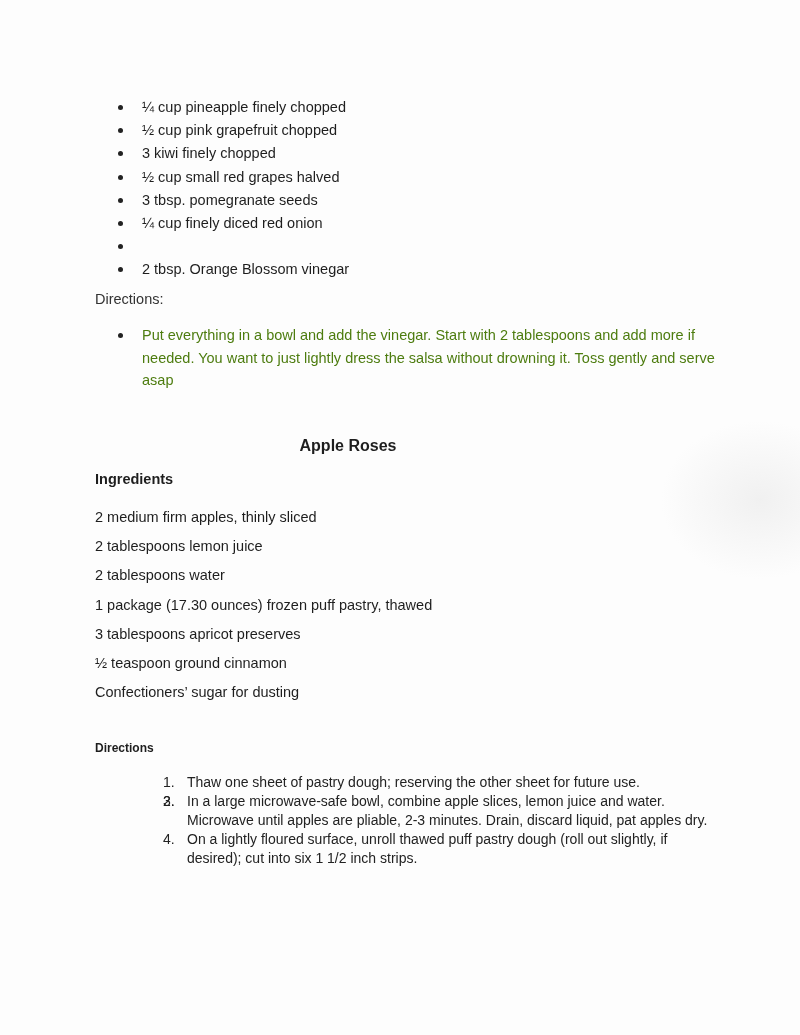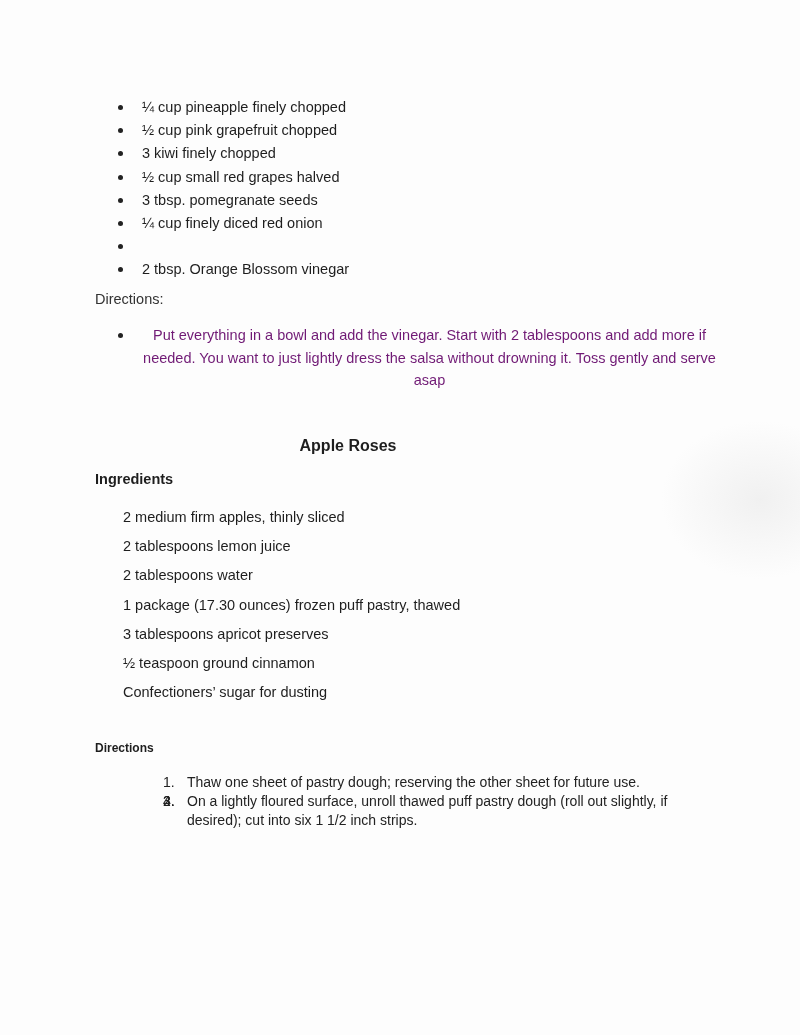--- a/index.html
+++ b/index.html
@@ -7,25 +7,25 @@
     width: 800px; height: 1035px; background: #fdfdfd; position: relative; overflow: hidden;
     font-family: "Liberation Sans", "DejaVu Sans", sans-serif; color: #1e1e1e;
   }
   .page { position: absolute; inset: 0; }
   .bullets { position: absolute; left: 117px; top: 96px; margin: 0; padding: 0; list-style: none; }
   .bullets li { position: relative; padding-left: 25px; font-size: 14.5px; line-height: 23.2px; height: 23.2px; white-space: nowrap; }
   .bullets li .dot { position: absolute; left: 1px; top: 9px; width: 5px; height: 5px; border-radius: 50%; background: #222; }
   .label-dir { position: absolute; left: 95px; top: 291px; font-size: 14.5px; color: #333; }
   .dir-bullet { position: absolute; left: 117px; top: 324px; width: 600px; }
   .dir-bullet .dot { position: absolute; left: 1px; top: 9px; width: 5px; height: 5px; border-radius: 50%; background: #222; }
-  .dir-bullet p { margin: 0 0 0 25px; font-size: 14.5px; line-height: 22.5px; color: #701a75; text-align: center; }
+  .dir-bullet p { margin: 0 0 0 25px; font-size: 14.5px; line-height: 22.5px; color: #4d7c0f; }
   .title { position: absolute; left: 0; width: 696px; top: 437px; text-align: center; font-weight: bold; font-size: 16px; }
   .ing-head { position: absolute; left: 95px; top: 471px; font-weight: bold; font-size: 14.5px; }
   .ing-list { position: absolute; left: 95px; top: 503px; margin: 0; padding: 0; list-style: none; }
-  .ing-list li { font-size: 14.5px; line-height: 29.2px; height: 29.2px; white-space: nowrap; margin-left: 28px; }
+  .ing-list li { font-size: 14.5px; line-height: 29.2px; height: 29.2px; white-space: nowrap; }
   .dir-head { position: absolute; left: 95px; top: 741px; font-weight: bold; font-size: 12px; }
   .steps { position: absolute; left: 163px; top: 773px; width: 560px; margin: 0; padding: 0; list-style: none; }
   .steps li { position: relative; padding-left: 24px; font-size: 14px; line-height: 19px; color: #222; }
   .steps li .num { position: absolute; left: 0; top: 0; }
   .shade { position: absolute; right: -60px; top: 420px; width: 200px; height: 160px; border-radius: 50%;
            background: radial-gradient(ellipse at center, rgba(230,230,230,0.55) 0%, rgba(253,253,253,0) 70%); }
 </style>
 </head>
 <body>
 
@@ -61,16 +61,16 @@
     <li>3 tablespoons apricot preserves</li>
     <li>½ teaspoon ground cinnamon</li>
     <li>Confectioners’ sugar for dusting</li>
   </ul>
 
   <div class="dir-head">Directions</div>
 
   <ol class="steps">
     <li><span class="num">1.</span><span>Thaw one sheet of pastry dough; reserving the other sheet for future use.</span></li>
     <li><span class="num">2.</span></li>
-    <li><span class="num">3.</span></li>
+    <li><span class="num">3.</span><span>In a large microwave-safe bowl, combine apple slices, lemon juice and water.  Microwave until apples are pliable, 2-3 minutes.  Drain, discard liquid, pat apples dry.</span></li>
     <li><span class="num">4.</span><span>On a lightly floured surface, unroll thawed puff pastry dough (roll out slightly, if desired); cut into six 1 1/2 inch strips.</span></li>
   </ol>
 </div>
 
 </body></html>

